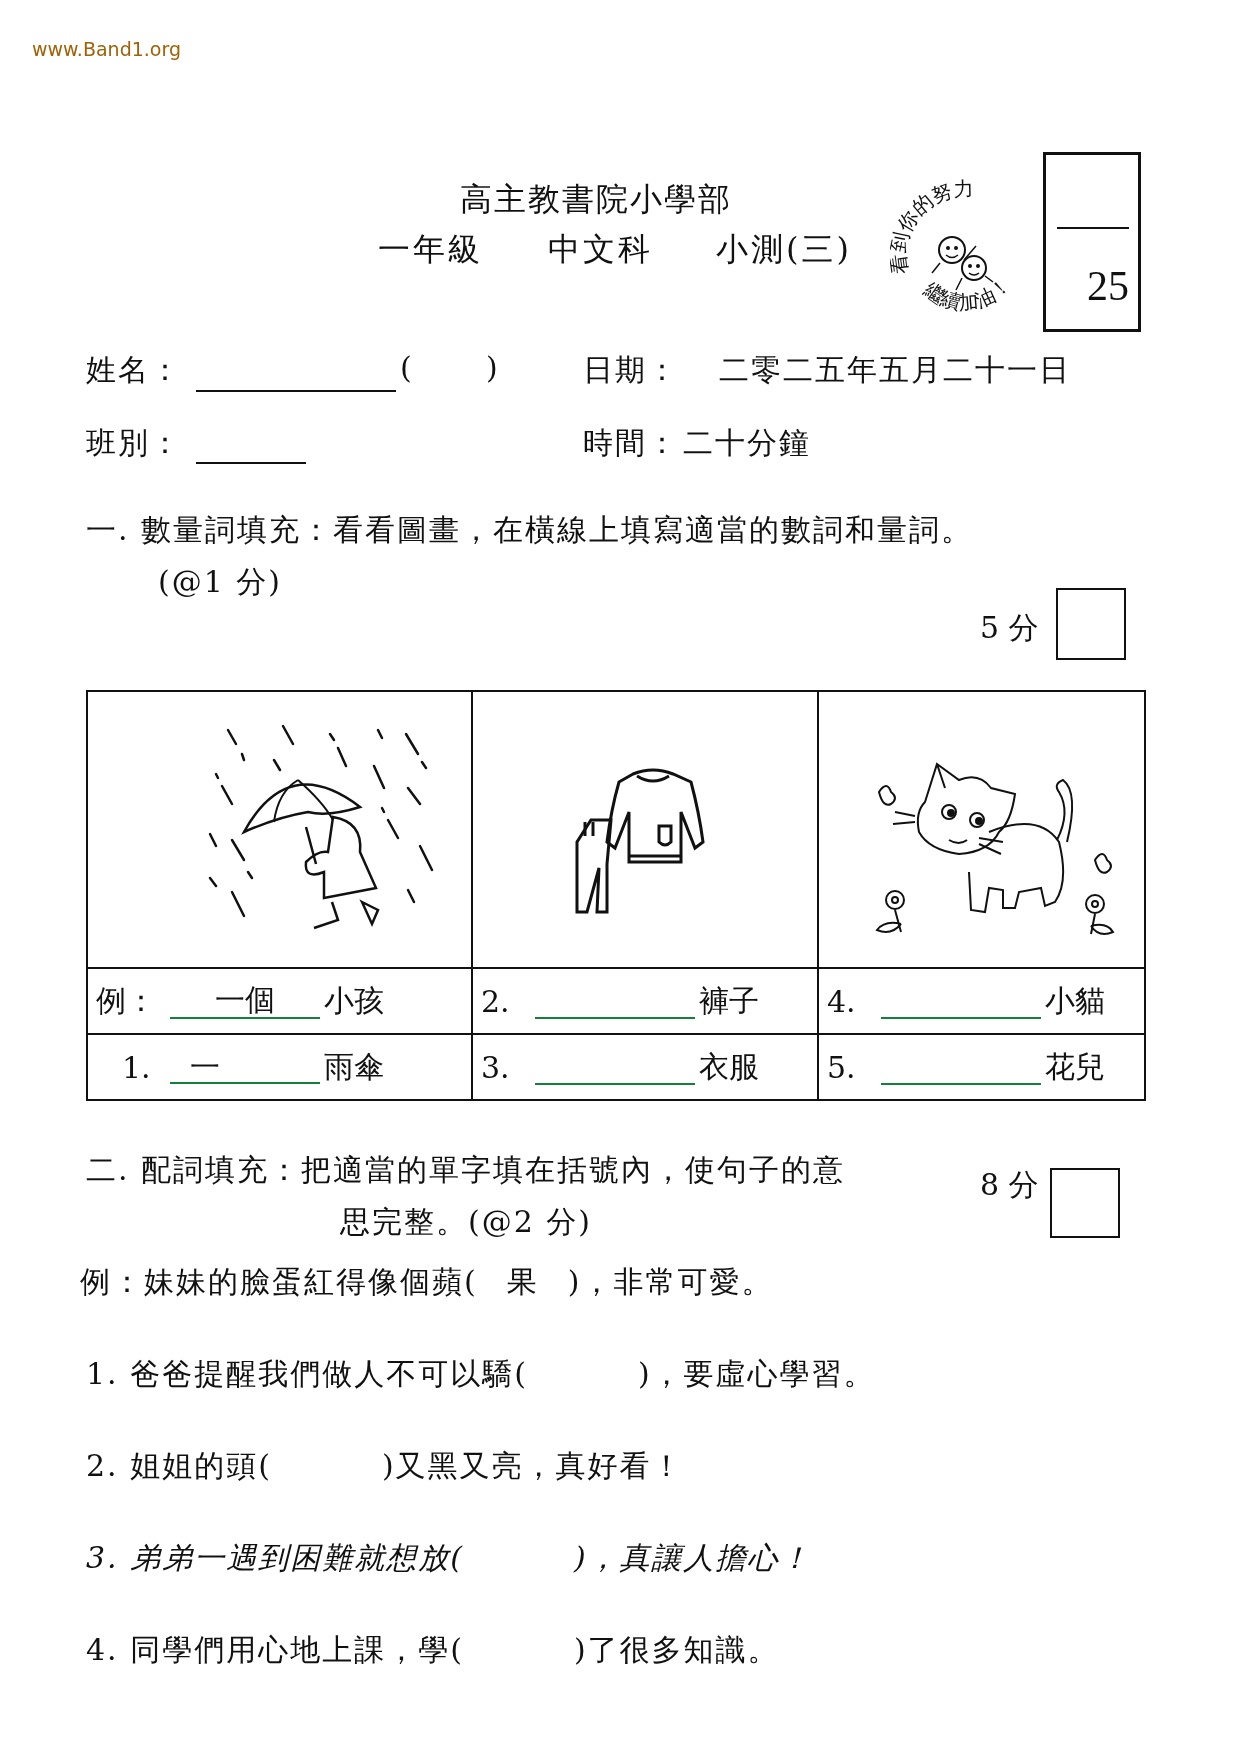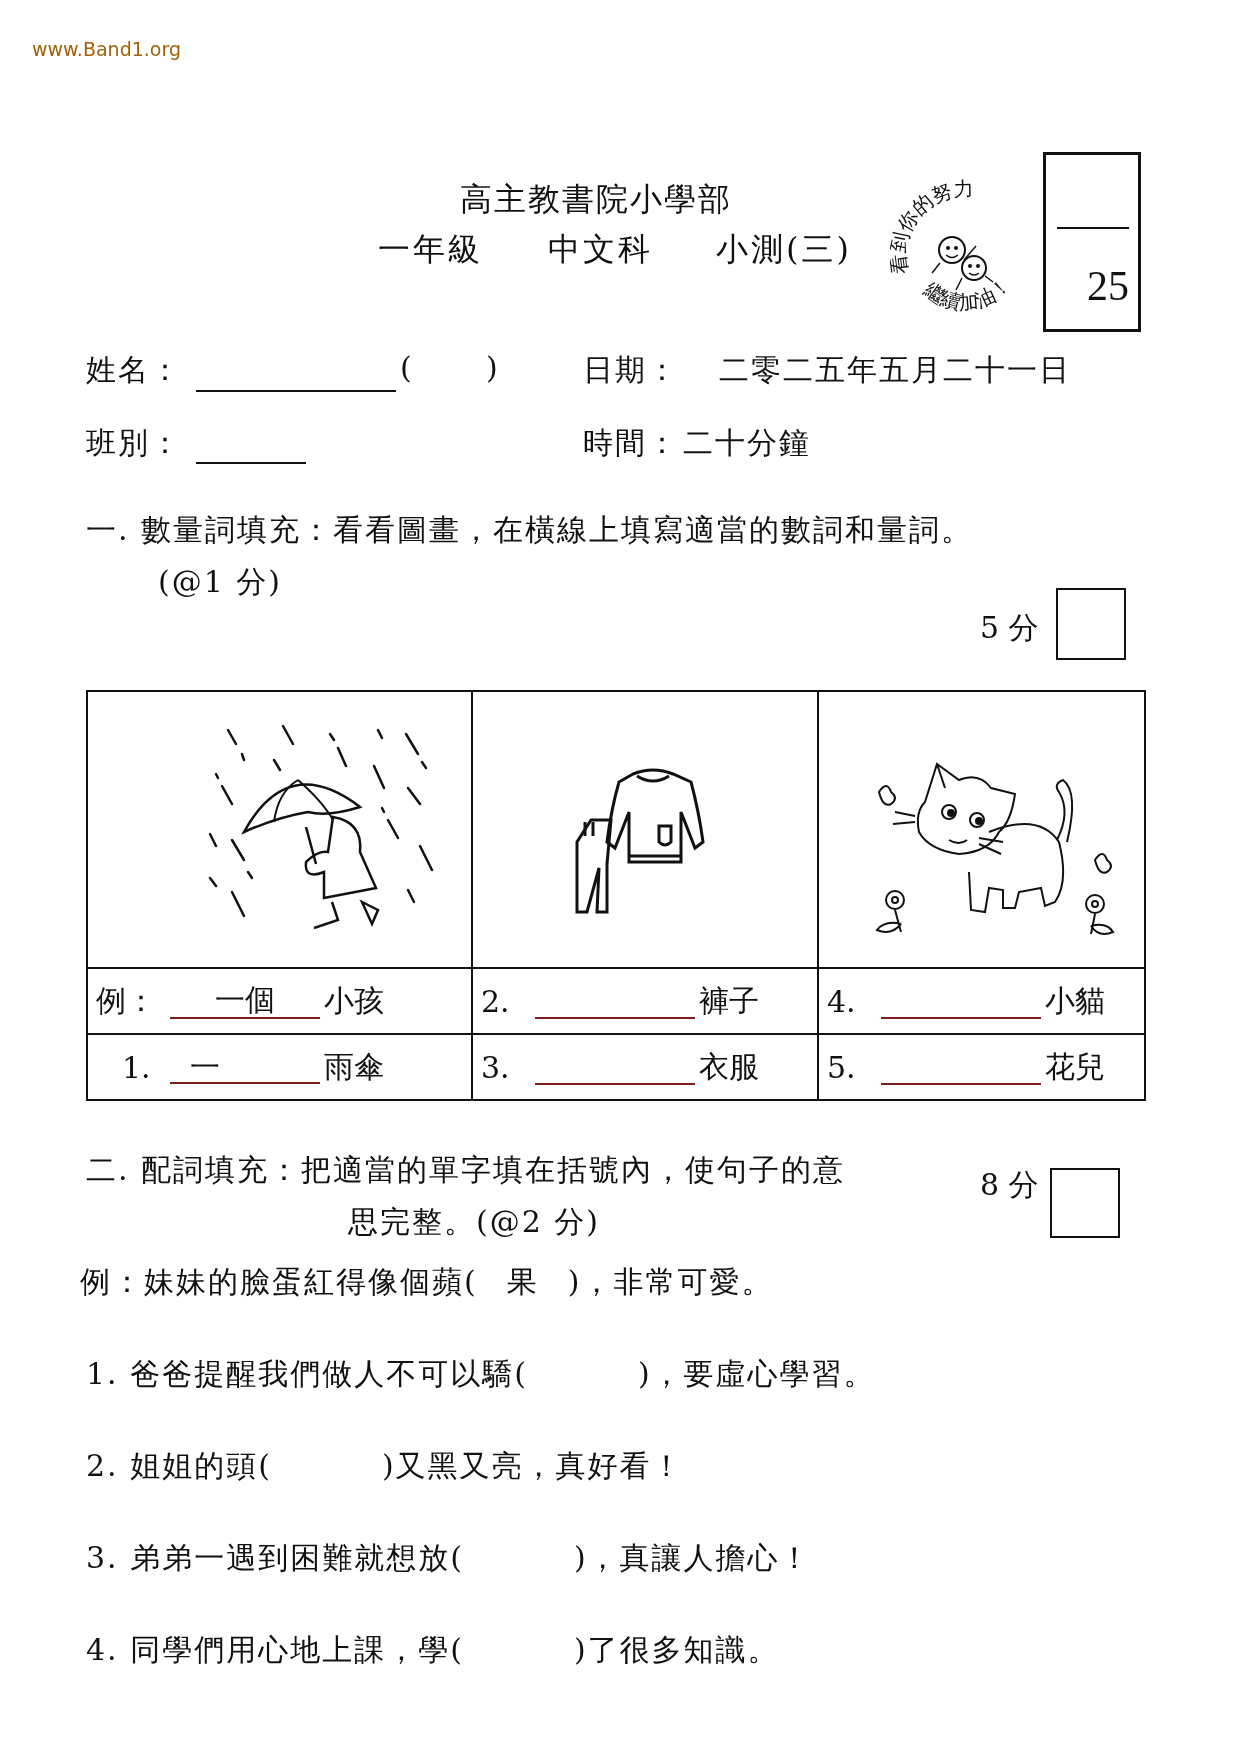--- a/index.html
+++ b/index.html
@@ -15,21 +15,21 @@
   .field { font-size:30px; letter-spacing:2px; }
   .blank { display:inline-block; border-bottom:2px solid #111; vertical-align:baseline; }
   .section { font-size:30px; letter-spacing:2px; }
   .pts { font-size:30px; }
   .box { border:2px solid #111; box-sizing:border-box; }
   table.q1 { position:absolute; left:86px; top:690px; width:1052px; border-collapse:collapse; }
   table.q1 td { border:2px solid #111; padding:0; font-size:30px; }
   .pic { height:268px; position:relative; }
   .cellrow { height:66px; }
   .ans { display:flex; align-items:center; height:100%; padding:0 8px; }
-  .u { display:inline-block; border-bottom:2px solid #7f1d1d; text-align:center; margin:0 4px; height:34px; line-height:34px; }
+  .u { display:inline-block; border-bottom:2px solid #15803d; text-align:center; margin:0 4px; height:34px; line-height:34px; }
   .sent { font-size:30px; letter-spacing:2px; }
 </style>
 </head>
 <body>
 
 <div class="abs wm">www.Band1.org</div>
 
 <div class="abs" style="left:460px; top:178px; font-size:32px; letter-spacing:2px;">高主教書院小學部</div>
 <div class="abs title2" style="left:378px;">一年級</div>
 <div class="abs title2" style="left:548px;">中文科</div>
@@ -195,35 +195,35 @@
       <span style="width:50px;">5.</span>
       <span class="u" style="width:160px;"></span>
       <span>花兒</span>
     </div>
         </td>
   </tr>
 </tbody>
   </table>
 
 <div class="abs section" style="left:86px; top:1150px;">二. 配詞填充：把適當的單字填在括號內，使句子的意</div>
-<div class="abs section" style="left:348px; top:1202px;">思完整。(@2 分)</div>
+<div class="abs section" style="left:340px; top:1202px;">思完整。(@2 分)</div>
 <div class="abs pts" style="left:980px; top:1165px;">8 分</div>
 <div class="abs box" style="left:1050px; top:1168px; width:70px; height:70px;"></div>
 
 <div class="abs sent" style="left:80px; top:1262px; white-space:nowrap;">
   <span>例：妹妹的臉蛋紅得像個蘋(</span><span style="display:inline-block; width:90px; text-align:center;">果</span><span>)，非常可愛。</span>
 </div>
 
 <div class="abs sent" style="left:86px; top:1354px; white-space:nowrap;">
   <span>1. 爸爸提醒我們做人不可以驕(</span><span style="display:inline-block; width:110px;"></span><span>)，要虛心學習。</span>
 </div>
 
 <div class="abs sent" style="left:86px; top:1446px; white-space:nowrap;">
   <span>2. 姐姐的頭(</span><span style="display:inline-block; width:110px;"></span><span>)又黑又亮，真好看！</span>
 </div>
 
-<div class="abs sent" style="left:86px; top:1538px; white-space:nowrap;">
+<div class="abs sent" style="left:86px; top:1538px; white-space:nowrap;font-style:italic;">
   <span>3. 弟弟一遇到困難就想放(</span><span style="display:inline-block; width:110px;"></span><span>)，真讓人擔心！</span>
 </div>
 
 <div class="abs sent" style="left:86px; top:1630px; white-space:nowrap;">
   <span>4. 同學們用心地上課，學(</span><span style="display:inline-block; width:110px;"></span><span>)了很多知識。</span>
 </div>
 
 </body></html>

